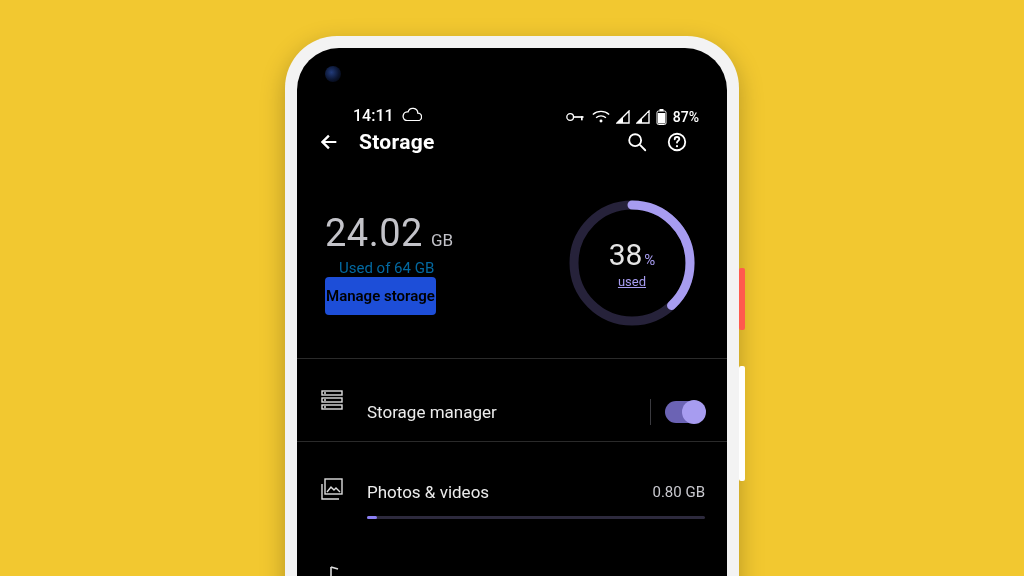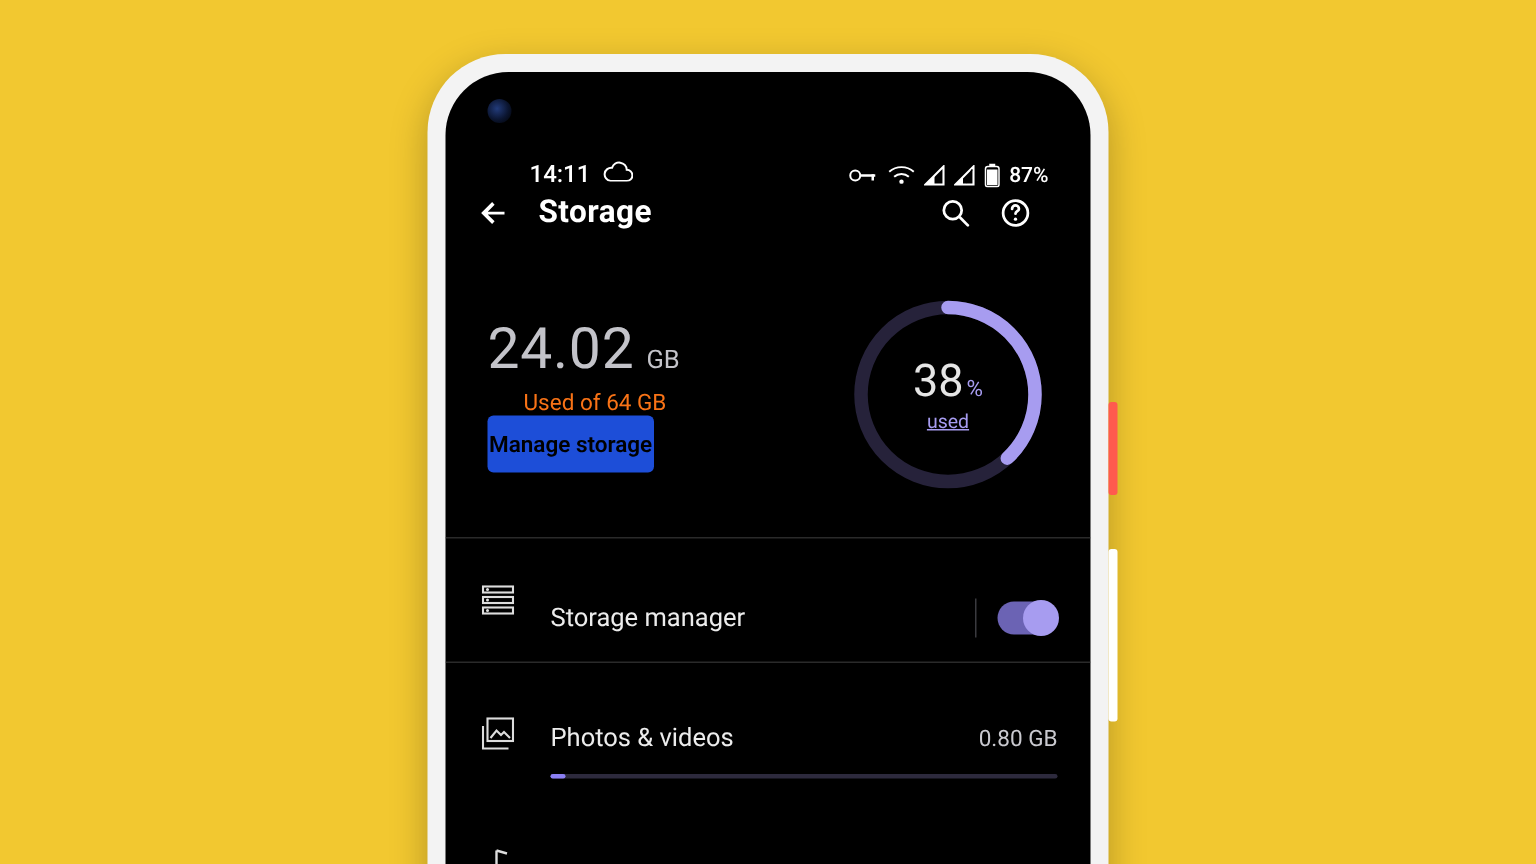--- a/index.html
+++ b/index.html
@@ -155,23 +155,23 @@
     font-weight: 400;
     color: #c3c3c9;
     letter-spacing: .5px;
   }
   .used-unit {
     font-size: 17px;
     color: #c3c3c9;
   }
   .used-sub {
     margin-top: 4px;
-    margin-left: 24px;
+    margin-left: 14px;
     font-size: 15px;
-    color: #f97316;
+    color: #0369a1;
   }
   .manage-btn {
     align-self: flex-start;
     background: #1d4ed8;
     color: #000;
     font-size: 15px;
     font-weight: 600;
     padding: 10px 1px;
     border-radius: 4px;
     cursor: pointer;

